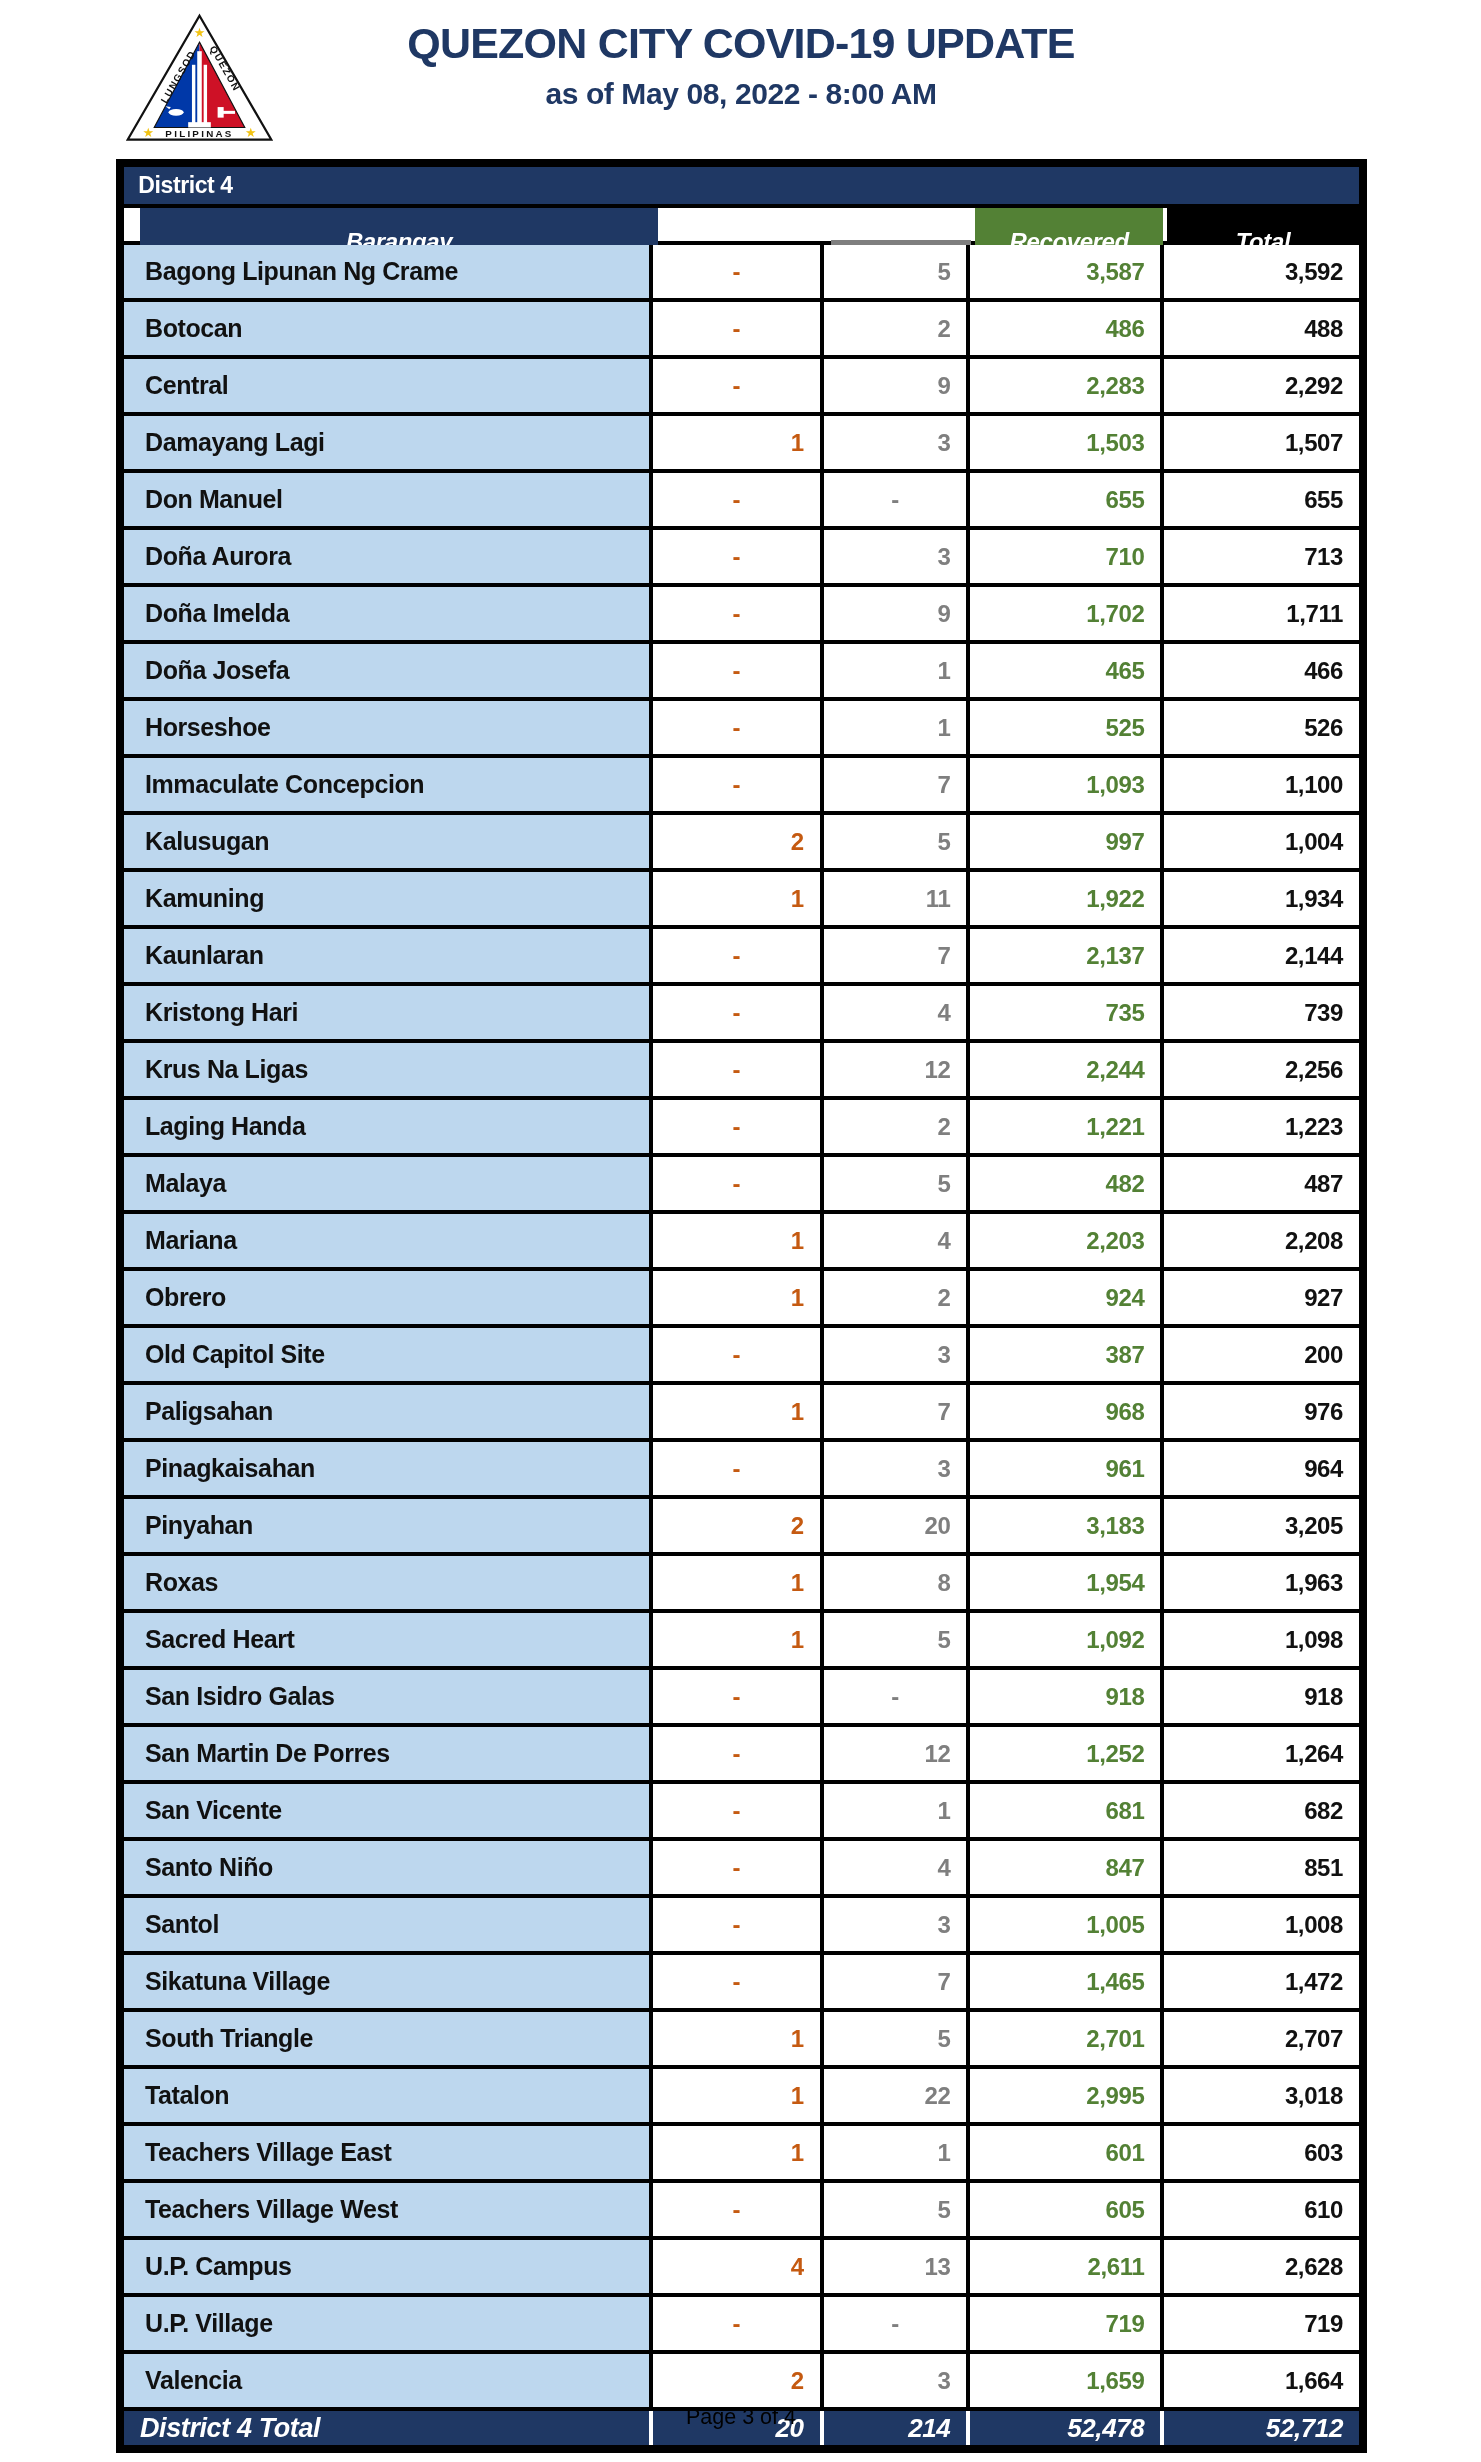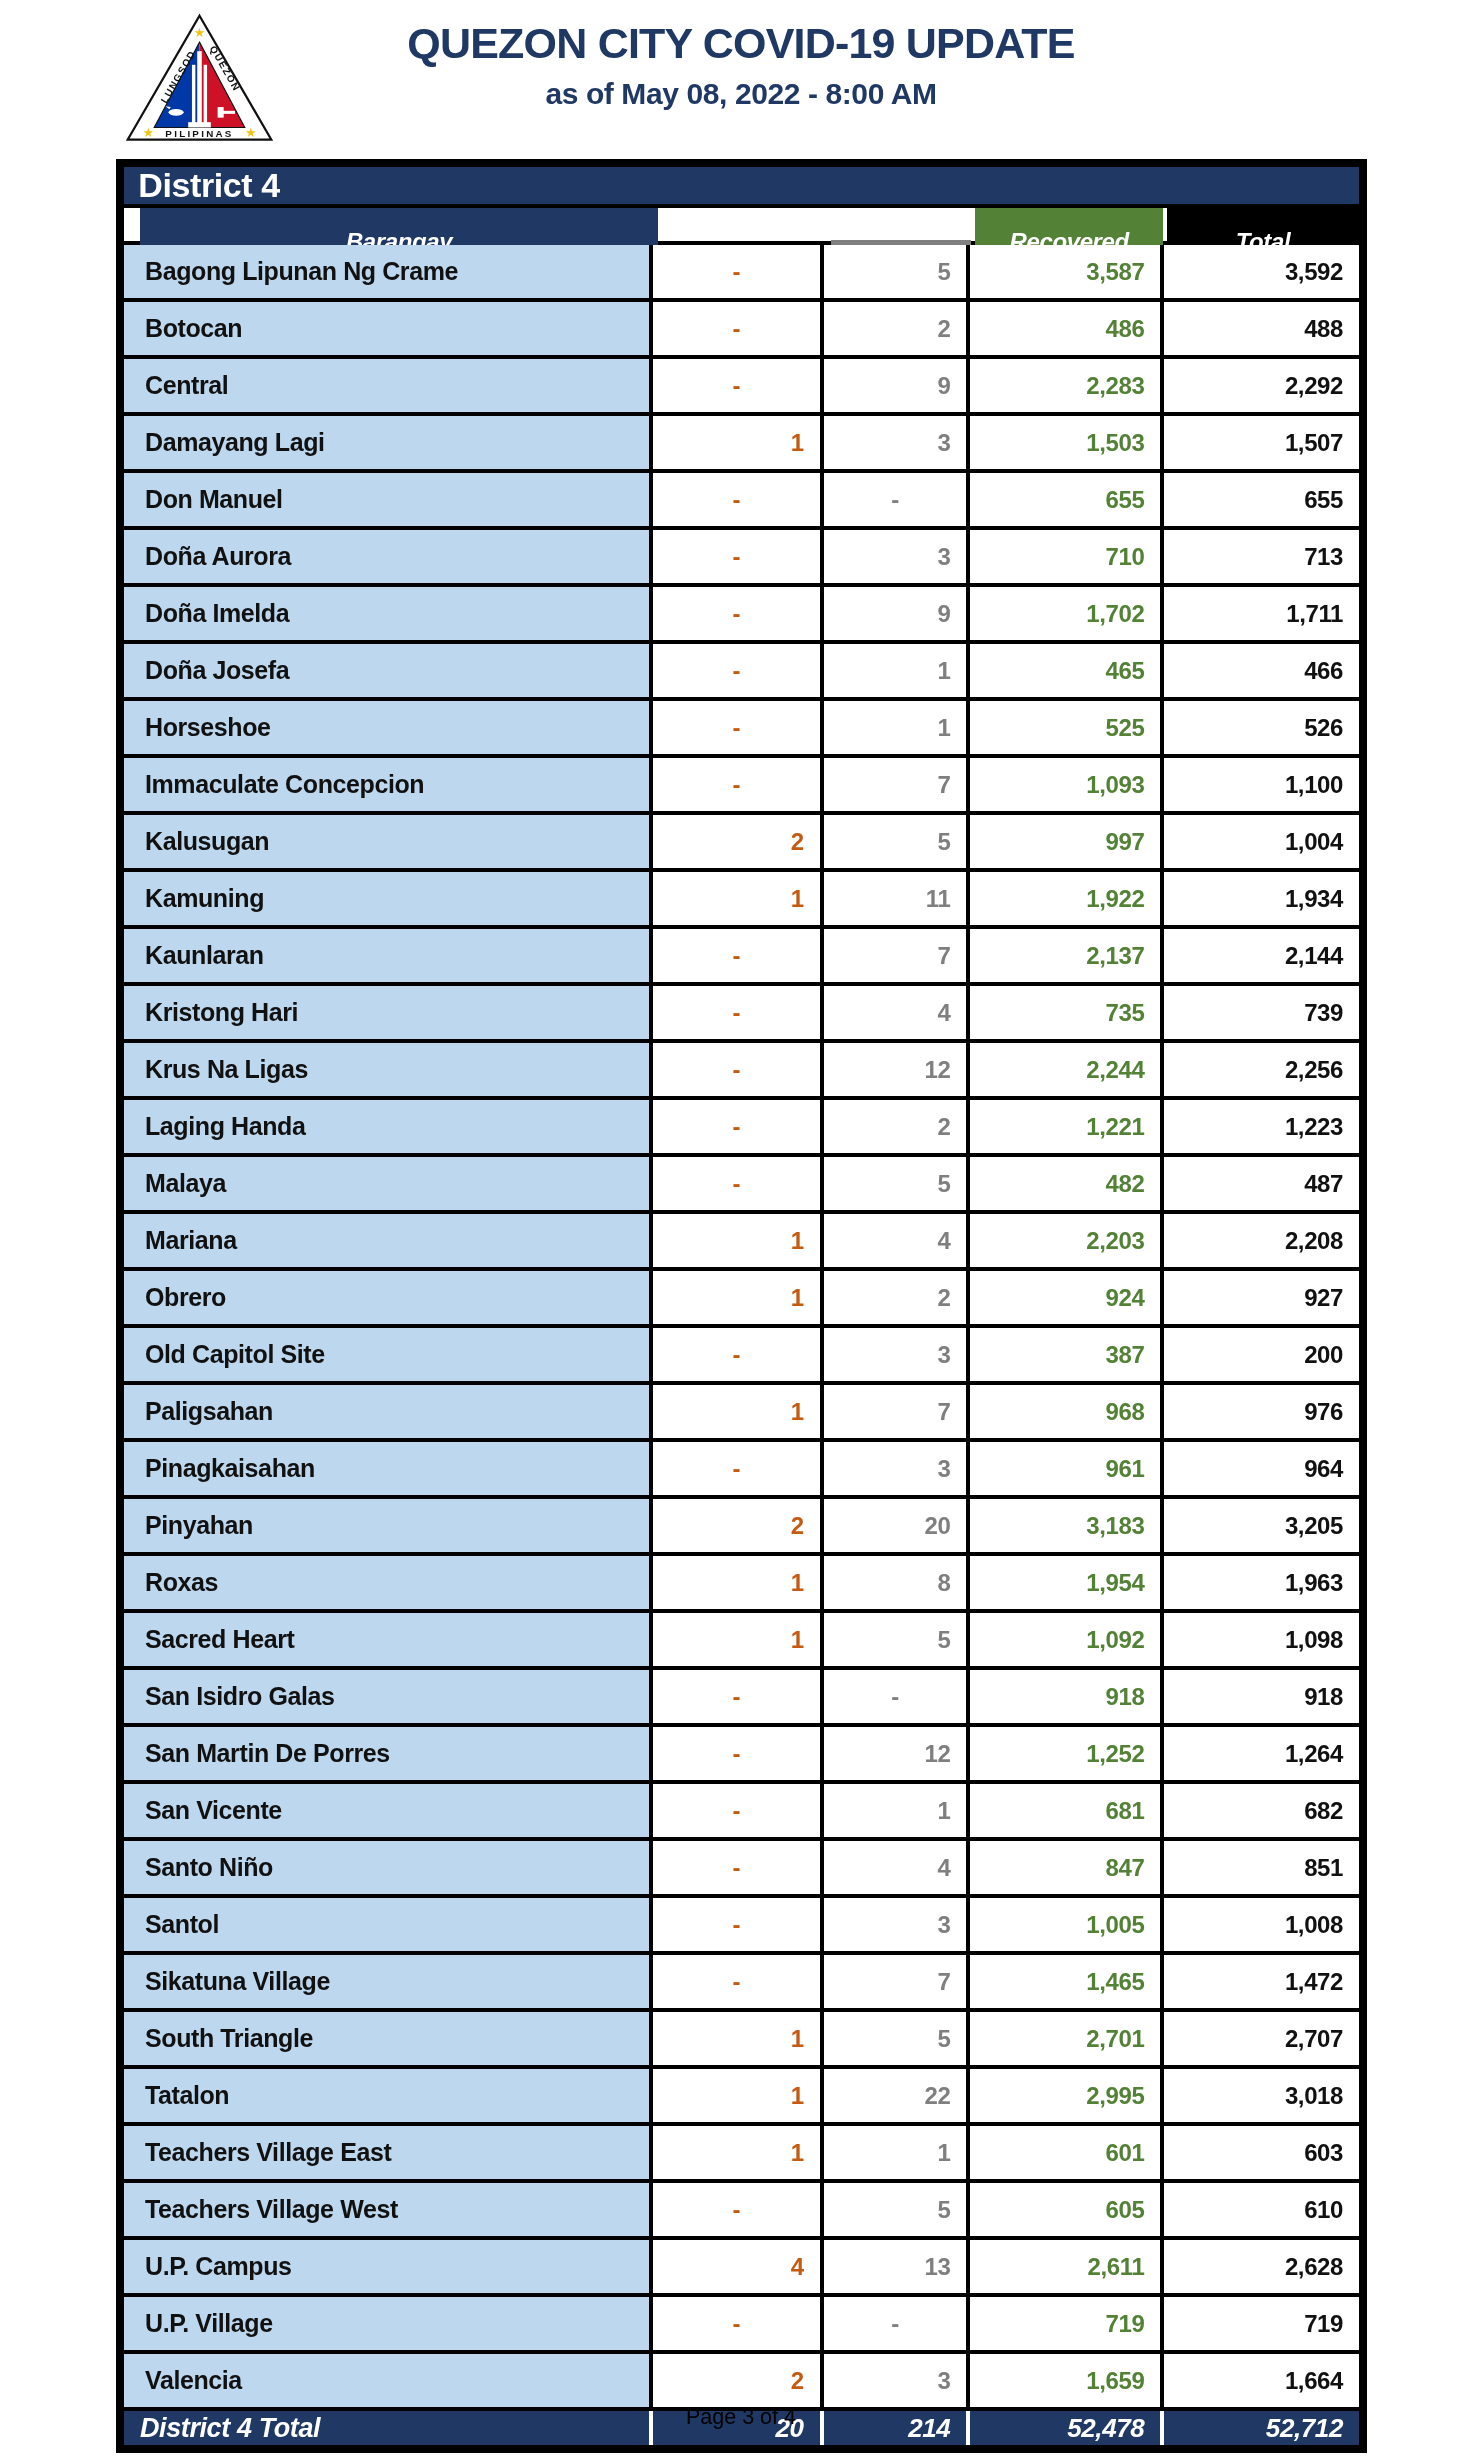--- a/index.html
+++ b/index.html
@@ -35,21 +35,21 @@
     display:flex;flex-direction:column;gap:4px;
   }
   .grid-row{
     display:grid;
     grid-template-columns:677fr 215fr 184fr 245fr 251fr;
     column-gap:4px;background:#000;
   }
   .district-bar{
     height:37px;background:var(--navy);color:#fff;
     display:flex;align-items:center;padding-left:14.3px;
-    font-size:34px;font-weight:bold;letter-spacing:-0.4px;
+    font-size:23px;font-weight:bold;letter-spacing:-0.4px;
   }
   .header-row{height:33px;background:#fff;padding-left:16px;}
   .hdr-cell{
     display:flex;align-items:center;justify-content:center;
     color:#fff;font-size:24px;font-weight:bold;font-style:italic;
     letter-spacing:-0.4px;
   }
   .hdr-barangay{background:var(--navy);}
   .hdr-active{background:var(--orange);margin-top:40px;}
   .hdr-died{background:var(--gray);margin-top:32px;}

